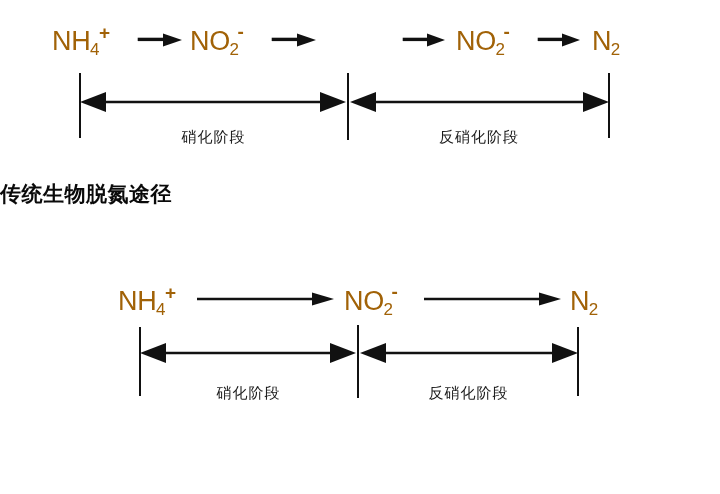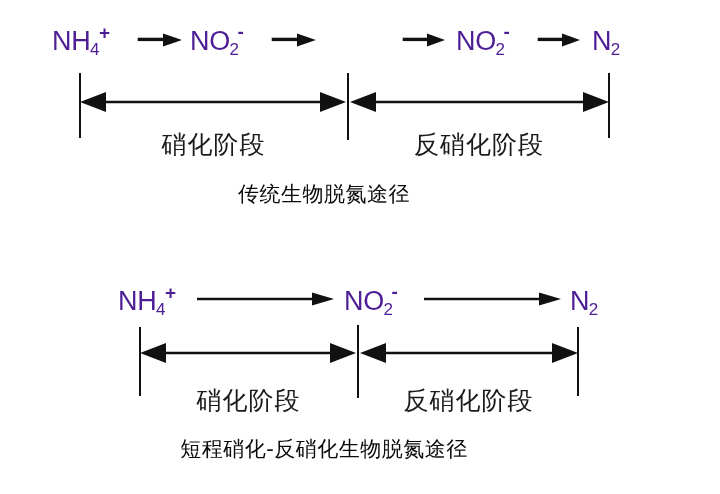--- a/index.html
+++ b/index.html
@@ -37,21 +37,21 @@
     align-items: center;
   }
   .species {
     position: absolute;
     font-family: "Liberation Sans", "DejaVu Sans", sans-serif;
     font-size: 27px;
     font-weight: 400;
     letter-spacing: -0.2px;
     white-space: nowrap;
     line-height: 1;
-    color: #4c1d95;
+    color: #a16207;
   }
   .species sub {
     font-size: 17px;
     line-height: 1;
     vertical-align: baseline;
     position: relative;
     top: 5px;
     left: -0.5px;
   }
   .species sup {
@@ -86,34 +86,34 @@
   }
   .span-arrow {
     position: absolute;
     height: 22px;
   }
   .span-arrow svg { display: block; overflow: visible; }
 
   .stage-label {
     position: absolute;
     font-family: "DejaVu Sans", "Liberation Sans", sans-serif;
-    font-size: 25px;
+    font-size: 15px;
     font-weight: 400;
     color: #1a1a1a;
     white-space: nowrap;
     letter-spacing: 1px;
     text-align: center;
   }
   .caption {
     position: absolute;
     width: 648px;
-    text-align: center;
+    text-align: left;
     font-family: "DejaVu Sans", "Liberation Sans", sans-serif;
     font-size: 21px;
-    font-weight: 400;
+    font-weight: 700;
     color: #0a0a0a;
     letter-spacing: 0.5px;
     white-space: nowrap;
   }
 </style>
 </head>
 <body>
 
 <div id="figure-root">
 
@@ -226,16 +226,15 @@
       <svg width="218" height="22" viewBox="0 0 218 22" aria-hidden="true">
         <line x1="14" y1="11" x2="204" y2="11" stroke="#111111" stroke-width="2.4"></line>
         <polygon points="26,1 0,11 26,21" fill="#111111"></polygon>
         <polygon points="192,1 218,11 192,21" fill="#111111"></polygon>
       </svg>
     </div>
 
     <div class="stage-label" style="left:140px;top:134px;width:217px;">硝化阶段</div>
     <div class="stage-label" style="left:359px;top:134px;width:219px;">反硝化阶段</div>
 
-    <div class="caption" style="top:185px;">短程硝化-反硝化生物脱氮途径</div>
   </div>
 
 </div>
 
 </body></html>

